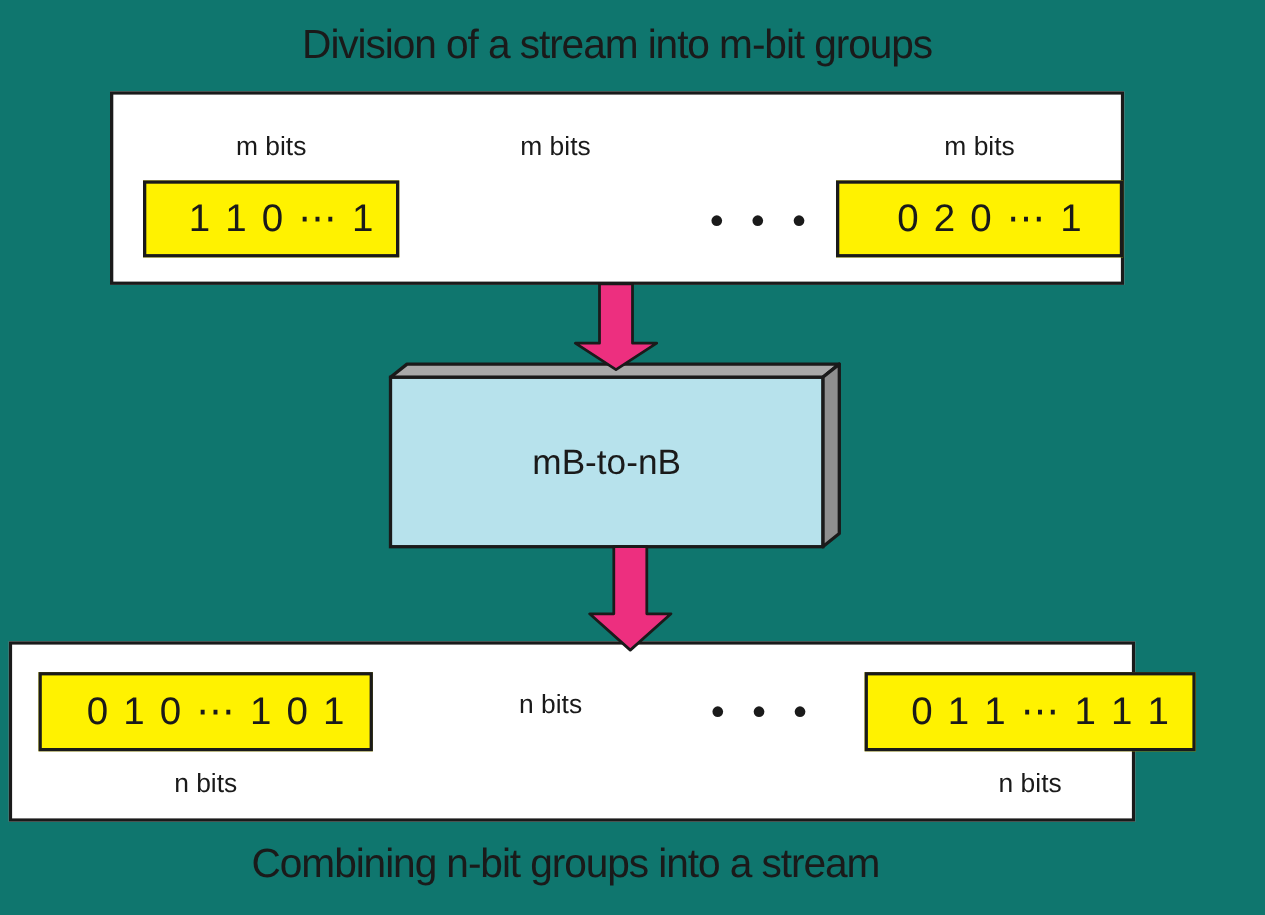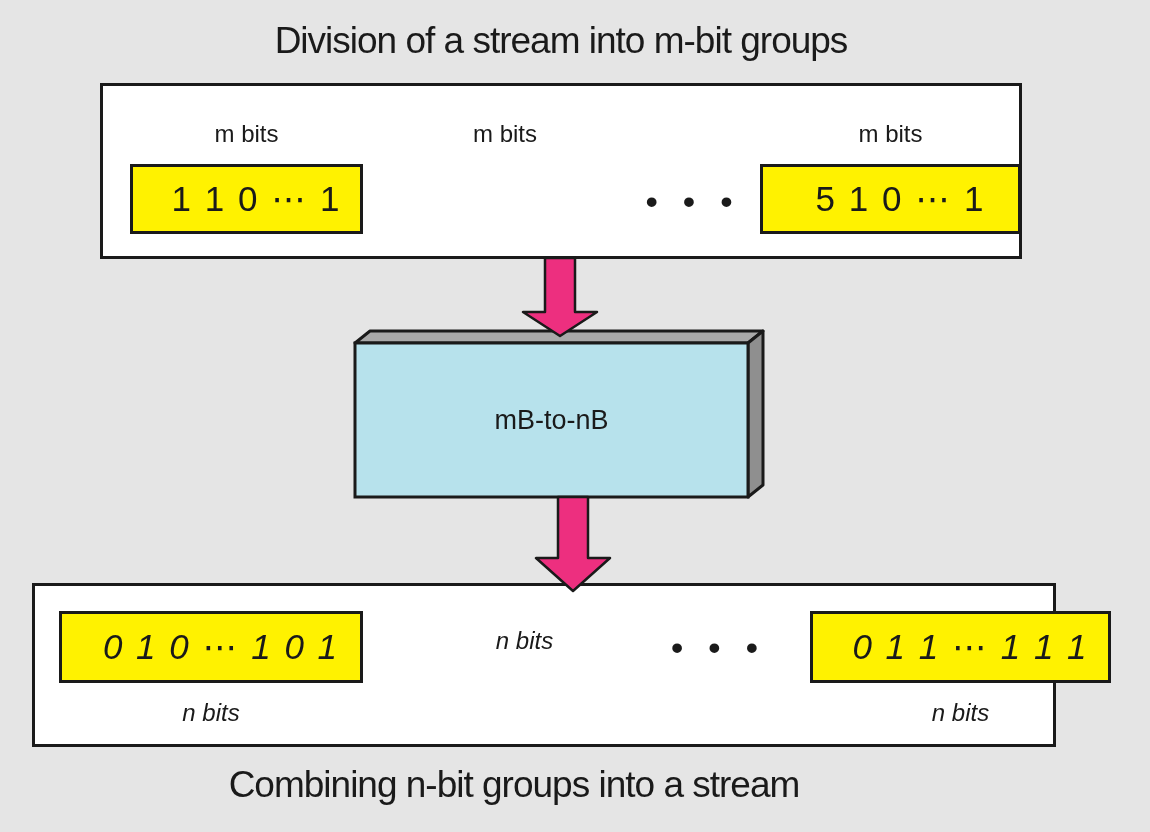--- a/index.html
+++ b/index.html
@@ -1,31 +1,31 @@
 <!DOCTYPE html>
 <html style="--yellow: #fff200; --pink: #ed2f7f; --blue: #b7e2ec; --gray_top: #a9a9a9; --gray_side: #8f8f8f; --ink: #1a1a1a;"><head>
 <meta charset="utf-8">
 <style>
   html,body{margin:0;padding:0;background:#ffffff;}
   #canvas{
-    position:relative;width:1150px;height:832px;background:#e5e5e5;overflow:hidden;
+    position:relative;width:1150px;height:832px;background:#0f766e;overflow:hidden;
     font-family:"Liberation Sans","DejaVu Sans",sans-serif;color:var(--ink,#1a1a1a);
   }
   .caption{
     position:absolute;text-align:center;font-size:37px;letter-spacing:-1px;
     color:var(--ink,#1a1a1a);white-space:nowrap;
   }
   #top-caption{top:20px;left:100px;width:922px;}
   #bottom-caption{top:764px;left:0px;width:1028px;}
   .stream-box{
     position:absolute;box-sizing:border-box;border:3px solid var(--ink,#1a1a1a);
     background:#ffffff;
   }
   #top-stream-box{left:100px;top:83px;width:922px;height:176px;}
-  #bottom-stream-box{left:32px;top:583px;width:1024px;height:164px;font-style:italic;}
+  #bottom-stream-box{left:8px;top:583px;width:1024px;height:164px;}
   .cell{position:absolute;text-align:center;}
   .cell-label{font-size:24px;height:46px;line-height:46px;white-space:nowrap;}
   .bitbox{
     box-sizing:border-box;border:3px solid var(--ink,#1a1a1a);
     background:var(--yellow,#fff200);
     font-size:35px;letter-spacing:2px;white-space:nowrap;
     display:flex;align-items:center;justify-content:center;padding-left:20px;
   }
   .bitbox-top{margin-top:7px;height:70px;}
   .bitbox-bottom{height:72px;}
@@ -35,42 +35,42 @@
     display:flex;align-items:center;justify-content:center;color:var(--ink,#1a1a1a);
     white-space:nowrap;
   }
   #top-dots{left:555px;top:80px;width:70px;height:70px;}
   #bottom-dots{left:648px;top:25px;width:70px;height:72px;}
   .arrow-svg{position:absolute;overflow:visible;z-index:5;}
   #substitution-assembly{position:absolute;left:340px;top:325px;width:430px;height:178px;}
   #substitution-label{
     position:absolute;left:355px;top:343px;width:393px;height:154px;
     display:flex;flex-direction:column;align-items:center;justify-content:center;
-    font-size:27px;line-height:46px;text-align:center;z-index:4;
+    font-size:32px;line-height:46px;text-align:center;z-index:4;
   }
 </style>
 </head>
 <body>
 
 <div id="canvas">
 
   <div id="top-caption" class="caption">Division of a stream into m-bit groups</div>
 
   <div id="top-stream-box" class="stream-box">
     <div class="cell" style="left:27px;top:25px;width:233px">
       <div class="cell-label">m bits</div>
       <div class="bitbox bitbox-top">1 1 0 ⋯ 1</div>
     </div>
     <div class="cell" style="left:280px;top:25px;width:244px">
       <div class="cell-label">m bits</div>
     </div>
     <div id="top-dots" class="dots">• • •</div>
     <div class="cell" style="left:657px;top:25px;width:261px">
       <div class="cell-label">m bits</div>
-      <div class="bitbox bitbox-top">5 1 0 ⋯ 1</div>
+      <div class="bitbox bitbox-top">0 2 0 ⋯ 1</div>
     </div>
   </div>
 
   <svg id="arrow-down-1" class="arrow-svg" style="left:515px;top:257px" width="90" height="82" viewBox="0 0 90 82" xmlns="http://www.w3.org/2000/svg">
     <polygon points="30,1 60,1 60,55 82,55 45,79 8,55 30,55" style="fill:var(--pink,#ed2f7f);stroke:var(--ink,#1a1a1a);stroke-width:2.5;stroke-linejoin:round"></polygon>
   </svg>
 
   <div id="substitution-assembly">
     <svg width="430" height="178" viewBox="0 0 430 178" style="overflow:visible" xmlns="http://www.w3.org/2000/svg">
       <polygon points="15,18 30,6 423,6 408,18" style="fill:var(--gray_top,#a9a9a9);stroke:var(--ink,#1a1a1a);stroke-width:3;stroke-linejoin:round"></polygon>

